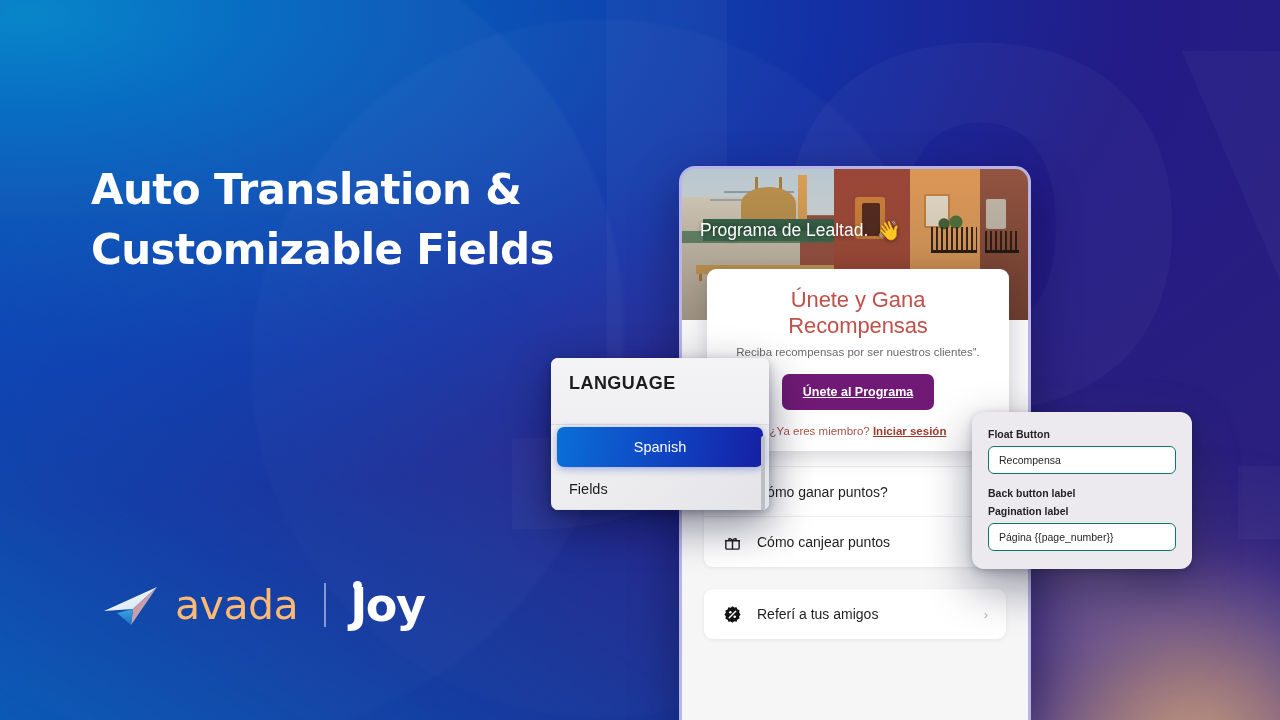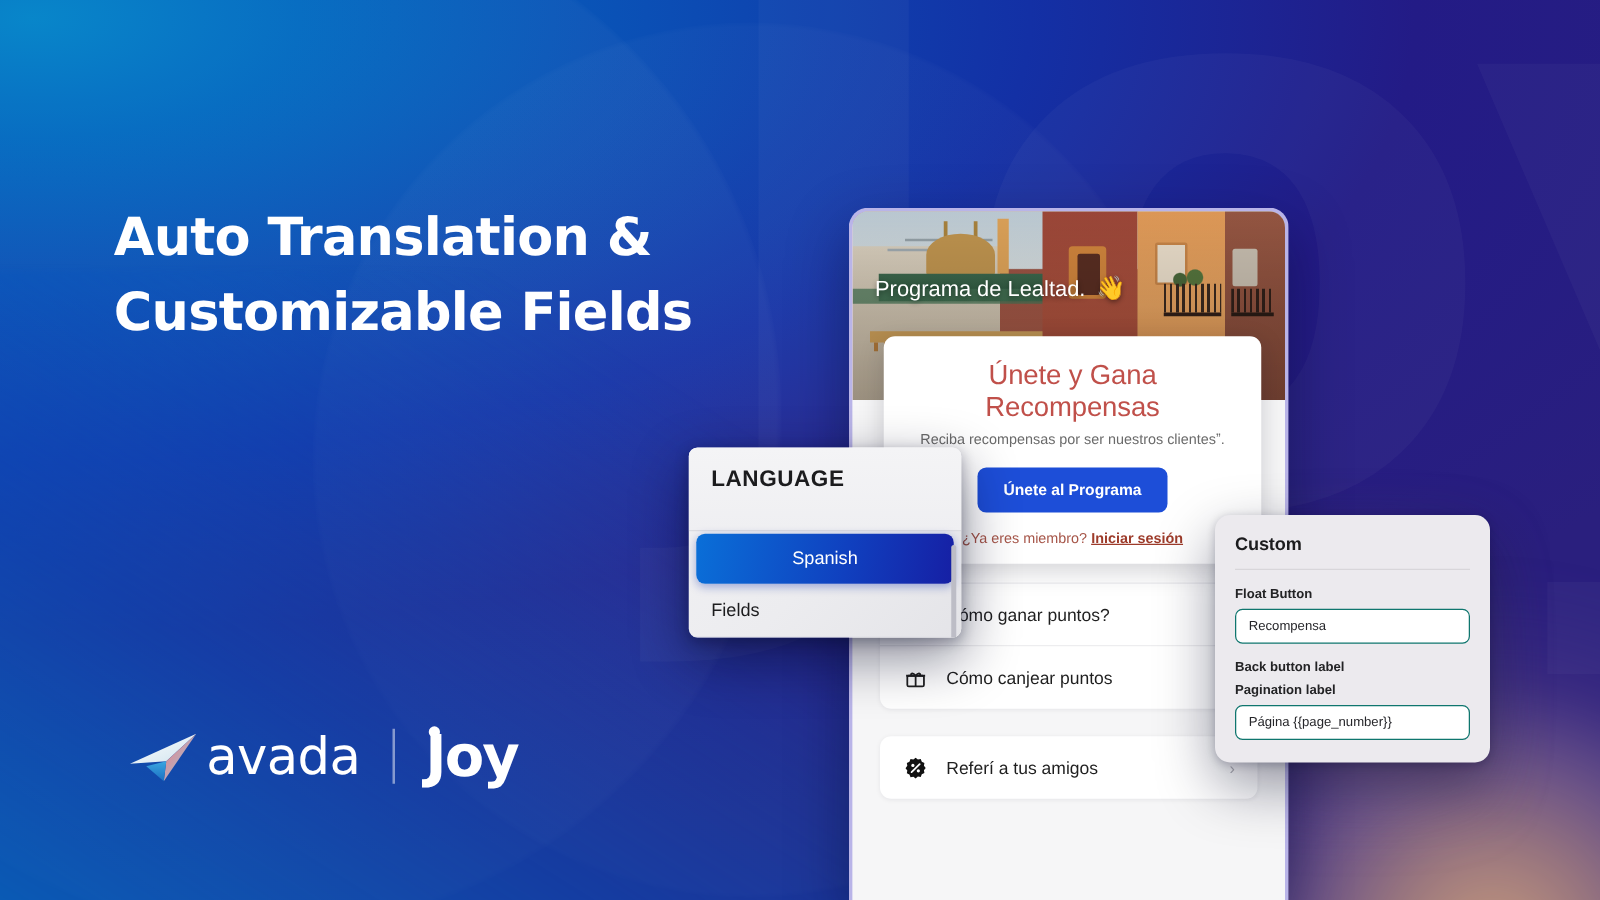--- a/index.html
+++ b/index.html
@@ -119,24 +119,25 @@
   .logo-row {
     position: absolute;
     left: 103px;
     top: 577px;
     display: flex;
     align-items: center;
     height: 56px;
   }
   .avada-mark { width: 62px; height: 42px; display: block; }
   .avada-word {
-    color: #ffffff;
+    color: #fdba74;
     font-size: 41px;
     font-weight: 400;
     letter-spacing: -0.5px;
+    margin-left: 10px;
     font-family: "DejaVu Sans", sans-serif;
   }
   .logo-divider {
     width: 2px;
     height: 44px;
     background: rgba(255,255,255,.48);
     margin: 0 24px 0 26px;
   }
   .joy-word {
     color: #fff;
@@ -255,29 +256,30 @@
     letter-spacing: -0.1px;
     margin-bottom: 7px;
   }
   .join-sub {
     color: #6a6a6a;
     font-size: 11.5px;
     margin-bottom: 16px;
   }
   .join-btn {
     display: inline-block;
-    background: #1d4ed8;
+    background: #701a75;
     color: #fff;
     font-size: 12.5px;
     font-weight: 700;
     padding: 11px 8px;
     border-radius: 7px;
     border: none;
     cursor: pointer;
     min-width: 152px;
+    text-decoration: underline;
   }
   .join-member {
     margin-top: 15px;
     font-size: 11.5px;
     color: #a65548;
   }
   .join-login {
     color: #9d3b2a;
     font-weight: 700;
     text-decoration: underline;
@@ -562,21 +564,20 @@
   </div>
 
   <div class="lang-panel">
     <div class="lang-head">LANGUAGE</div>
     <div class="lang-item active">Spanish</div>
     <div class="lang-item">Fields</div>
     <div class="lang-scroll"></div>
   </div>
 
   <div class="custom-panel">
-    <div class="custom-title">Custom</div>
 
     <div class="field-label">Float Button</div>
     <input class="field-input" value="Recompensa" style="">
 
     <div class="field-label">Back button label</div>
 
     <div class="field-label">Pagination label</div>
     <input class="field-input" value="Página {{page_number}}" style="">
   </div>
 

